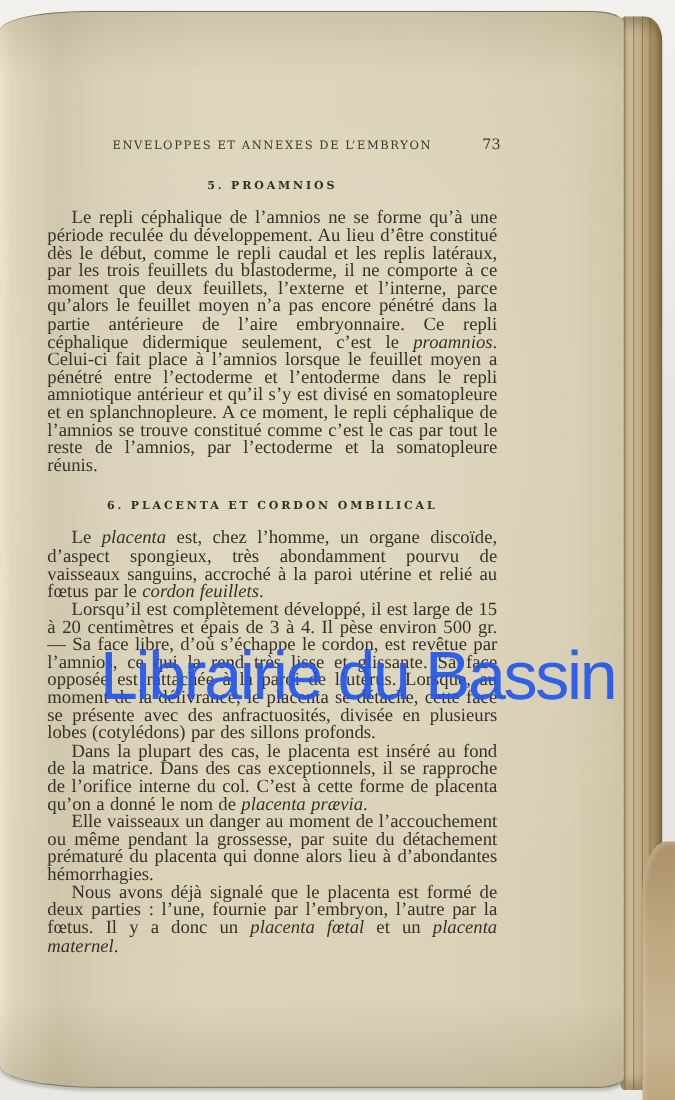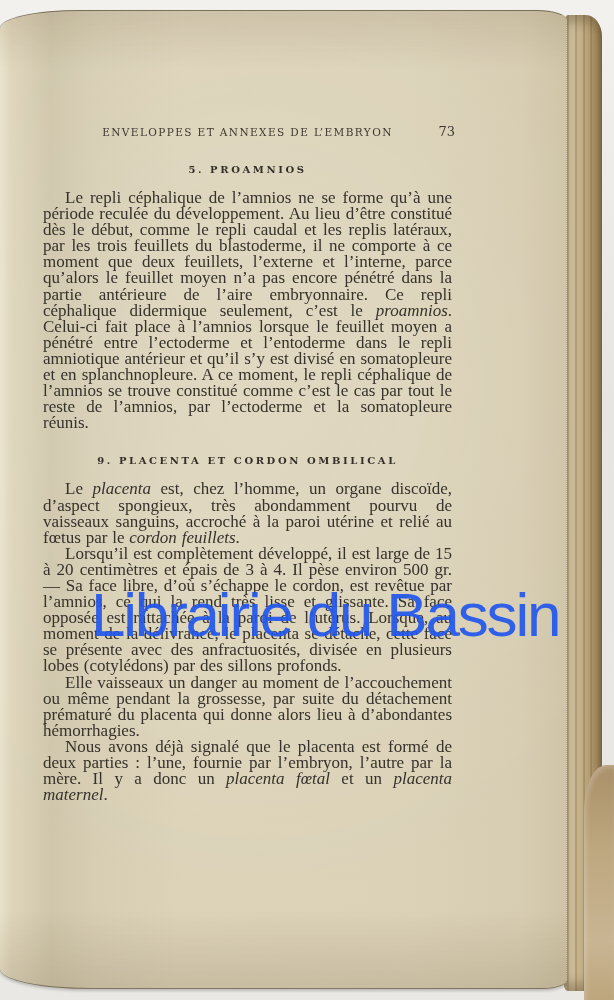--- a/index.html
+++ b/index.html
@@ -130,25 +130,26 @@
         <span class="rh-title">ENVELOPPES ET ANNEXES DE L’EMBRYON</span>
         <span class="rh-number">73</span>
       </header>
 
       <section>
         <h2 class="sec-head">5. PROAMNIOS</h2>
         <p class="para"><span>Le repli céphalique de l’amnios ne se forme qu’à une période reculée du développement. Au lieu d’être constitué dès le début, comme le repli caudal et les replis latéraux, par les trois feuillets du blastoderme, il ne comporte à ce moment que deux feuillets, l’externe et l’interne, parce qu’alors le feuillet moyen n’a pas encore pénétré dans la partie antérieure de l’aire embryonnaire. Ce repli céphalique didermique seulement, c’est le </span><em>proamnios</em><span>. Celui-ci fait place à l’amnios lorsque le feuillet moyen a pénétré entre l’ectoderme et l’entoderme dans le repli amniotique antérieur et qu’il s’y est divisé en somatopleure et en splanchnopleure. A ce moment, le repli céphalique de l’amnios se trouve constitué comme c’est le cas par tout le reste de l’amnios, par l’ectoderme et la somatopleure réunis.</span></p>
       </section>
 
       <section>
-        <h2 class="sec-head">9. PLACENTA ET CORDON OMBILICAL</h2>
+        <h2 class="sec-head">6. PLACENTA ET CORDON OMBILICAL</h2>
         <p class="para"><span>Le </span><em>placenta</em><span> est, chez l’homme, un organe discoïde, d’aspect spongieux, très abondamment pourvu de vaisseaux sanguins, accroché à la paroi utérine et relié au fœtus par le </span><em>cordon feuillets</em><span>.</span></p>
         <p class="para"><span>Lorsqu’il est complètement développé, il est large de 15 à 20 centimètres et épais de 3 à 4. Il pèse environ 500 gr. — Sa face libre, d’où s’échappe le cordon, est revêtue par l’amnios, ce qui la rend très lisse et glissante. Sa face opposée est rattachée à la paroi de l’utérus. Lorsque, au moment de la délivrance, le placenta se détache, cette face se présente avec des anfractuosités, divisée en plusieurs lobes (cotylédons) par des sillons profonds.</span></p>
+        <p class="para"><span>Dans la plupart des cas, le placenta est inséré au fond de la matrice. Dans des cas exceptionnels, il se rapproche de l’orifice interne du col. C’est à cette forme de placenta qu’on a donné le nom de </span><em>placenta prævia</em><span>.</span></p>
         <p class="para"><span>Elle vaisseaux un danger au moment de l’accouchement ou même pendant la grossesse, par suite du détachement prématuré du placenta qui donne alors lieu à d’abondantes hémorrhagies.</span></p>
-        <p class="para"><span>Nous avons déjà signalé que le placenta est formé de deux parties : l’une, fournie par l’embryon, l’autre par la mère. Il y a donc un </span><em>placenta fœtal</em><span> et un </span><em>placenta maternel</em><span>.</span></p>
+        <p class="para"><span>Nous avons déjà signalé que le placenta est formé de deux parties : l’une, fournie par l’embryon, l’autre par la fœtus. Il y a donc un </span><em>placenta fœtal</em><span> et un </span><em>placenta maternel</em><span>.</span></p>
       </section>
 
     </div>
   </div>
 
   <div class="watermark" style="color: rgb(34, 87, 236);">Librairie du Bassin</div>
 
 </div>
 
 </body></html>

